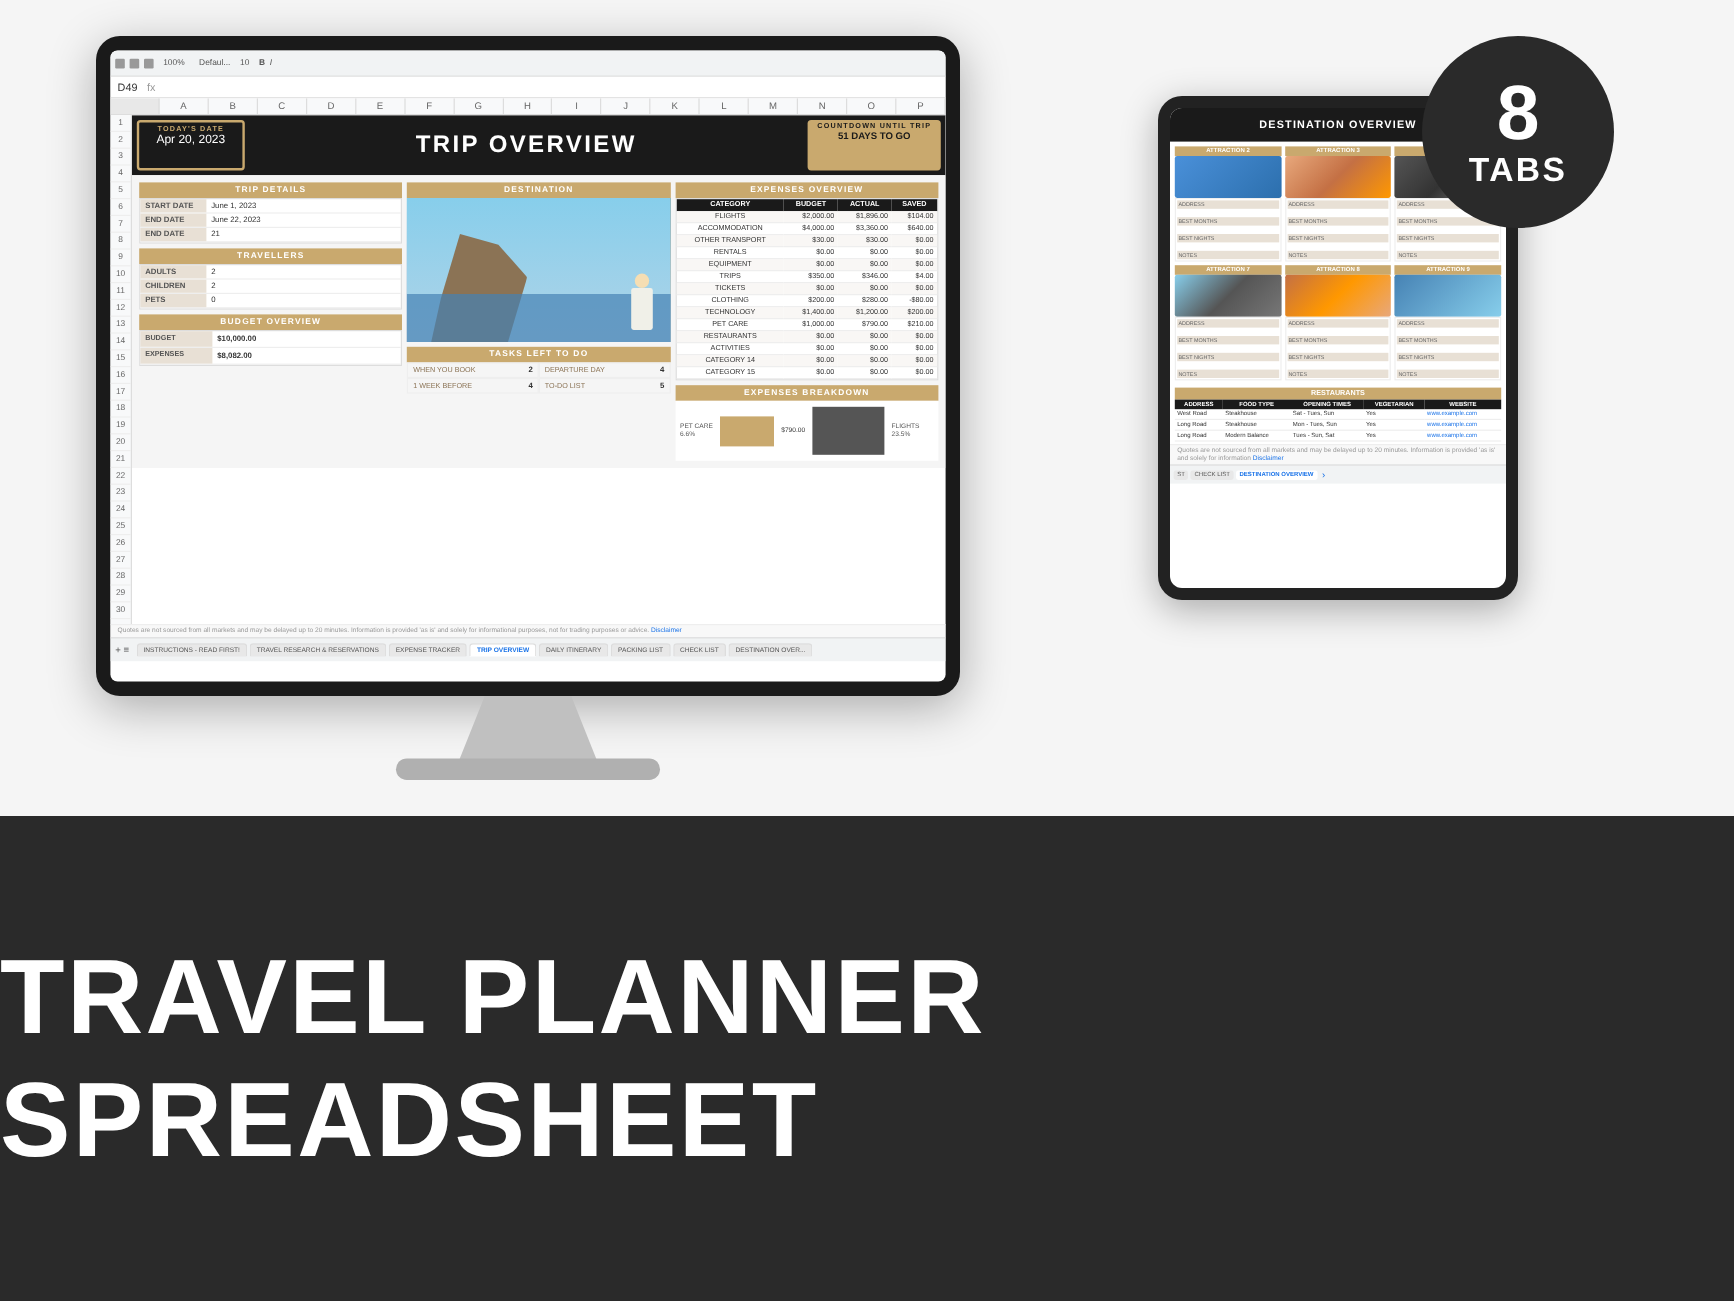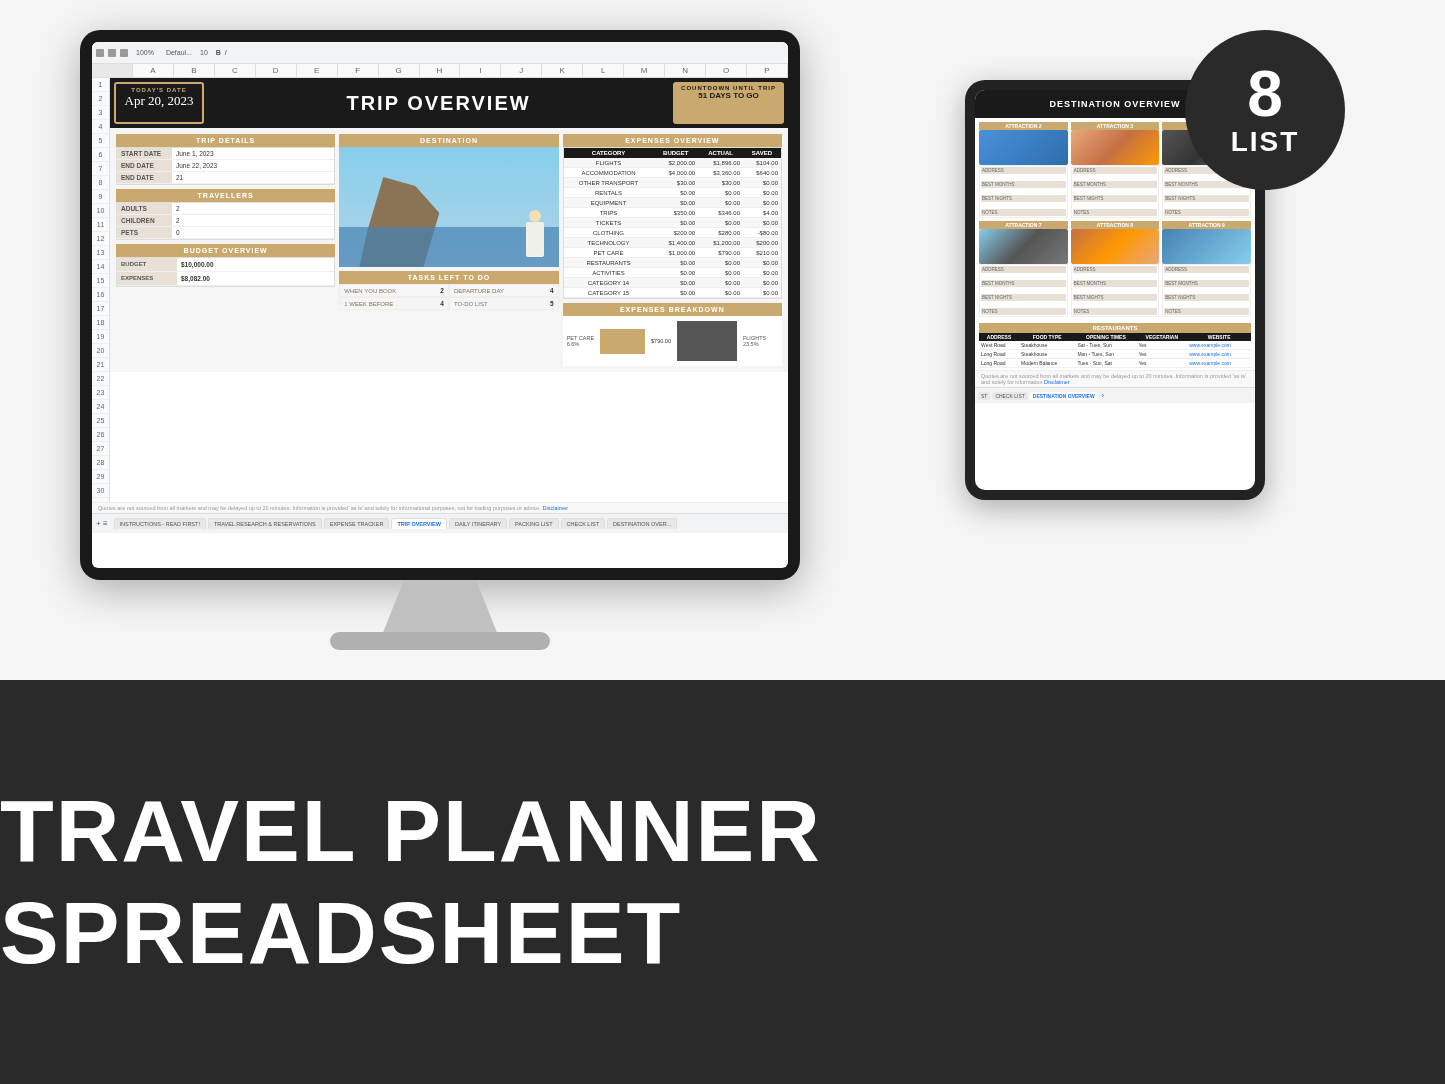--- a/index.html
+++ b/index.html
@@ -239,23 +239,22 @@
     }
 
     .today-label {
       font-size: 6px;
       font-weight: bold;
       letter-spacing: 1px;
       color: #c9a96e;
     }
 
     .today-date {
-      font-size: 13px;
+      font-size: 10px;
       color: white;
-      font-family: Liberation Serif, serif;
     }
 
     .trip-title-center {
       flex: 1;
       display: flex;
       align-items: center;
       justify-content: center;
     }
 
     .trip-title-text {
@@ -630,38 +629,42 @@
       border: 1px solid #ddd;
     }
   </style>
 </head>
 <body>
 
 <div class="top-section">
 
   <div class="tabs-badge">
     <span class="number">8</span>
-    <span class="word">LIST</span>
+    <span class="word">TABS</span>
   </div>
 
   <div class="monitor-wrapper">
     <div class="monitor-outer">
       <div class="monitor-screen">
 
         <div class="ss-toolbar">
           <div class="ss-toolbar-icon"></div>
           <div class="ss-toolbar-icon"></div>
           <div class="ss-toolbar-icon"></div>
           <span style="font-size:7px;color:#555;margin-left:4px;">100%</span>
           <span style="font-size:7px;color:#555;margin-left:8px;">Defaul...</span>
           <span style="font-size:7px;color:#555;margin-left:4px;">10</span>
           <span style="font-size:7px;color:#555;margin-left:4px;font-weight:bold;">B</span>
           <span style="font-size:7px;color:#555;font-style:italic;">I</span>
         </div>
 
+        <div class="ss-formula-bar">
+          <span>D49</span>
+          <span style="margin-left:8px;color:#999;">fx</span>
+        </div>
 
         <div class="ss-col-headers">
           <div class="ss-col-header" style="width:18px;background:#e8e8e8;"></div>
           <div class="ss-col-header">A</div>
           <div class="ss-col-header">B</div>
           <div class="ss-col-header">C</div>
           <div class="ss-col-header">D</div>
           <div class="ss-col-header">E</div>
           <div class="ss-col-header">F</div>
           <div class="ss-col-header">G</div>

